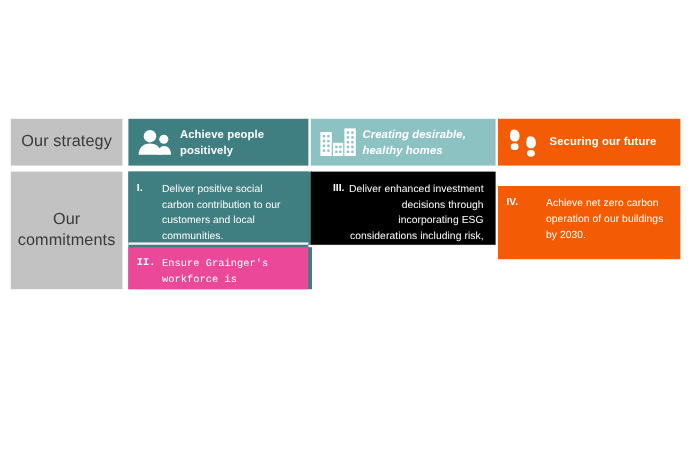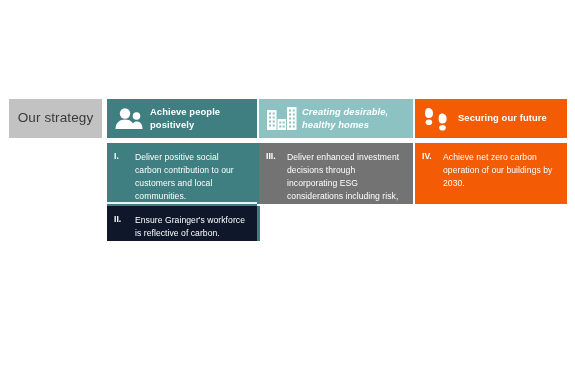--- a/index.html
+++ b/index.html
@@ -121,63 +121,67 @@
     width: 150px;
     height: 61px;
     background: #3f7e81;
     border-bottom: 2px solid #eef2f2;
   }
   #commit-2 {
     left: 107px;
     top: 206px;
     width: 150px;
     height: 35px;
-    background: #0f172a;
+    background: #ec4899;
+    font-family: Liberation Mono, monospace;
   }
   #commit-3 {
     left: 259px;
     top: 143px;
     width: 154px;
     height: 61px;
-    background: #737373;
+    background: #000000;
+    text-align: right;
   }
   
   #col2-spine {
     position: absolute;
     left: 256px;
     top: 143px;
     width: 4px;
     height: 61px;
     background: #3f7e81;
   }
   #col2-spine-lower {
     position: absolute;
     left: 256px;
     top: 206px;
     width: 4px;
     height: 35px;
     background: #3f7e81;
   }
   #commit-4 {
     left: 415px;
-    top: 143px;
+    top: 155px;
     width: 152px;
     height: 61px;
     background: #f35b05;
+    gap: 12px;
   }
 
   .icon-svg { display: block; }
 </style>
 </head>
 <body>
 
 <div id="matrix">
 
   <div class="row-label" id="label-strategy">Our strategy</div>
 
+  <div class="row-label" id="label-commitments">Our commitments</div>
 
   <div class="col-header" id="header-col1">
     <span class="hdr-icon">
       <svg class="icon-svg" width="32" height="24" viewBox="0 0 32 24" aria-hidden="true">
         <circle cx="11" cy="6.5" r="5.2" fill="#ffffff"></circle>
         <circle cx="22.5" cy="9" r="3.8" fill="#ffffff"></circle>
         <path d="M1.5 22 C1.5 15.8 5.8 12.6 11 12.6 C16.2 12.6 20.5 15.8 20.5 22 Z" fill="#ffffff"></path>
         <path d="M17.5 22 C17.5 17.2 19.8 14.6 22.8 14.6 C26 14.6 28.5 17.2 28.5 22 Z" fill="#ffffff"></path>
       </svg>
     </span>

